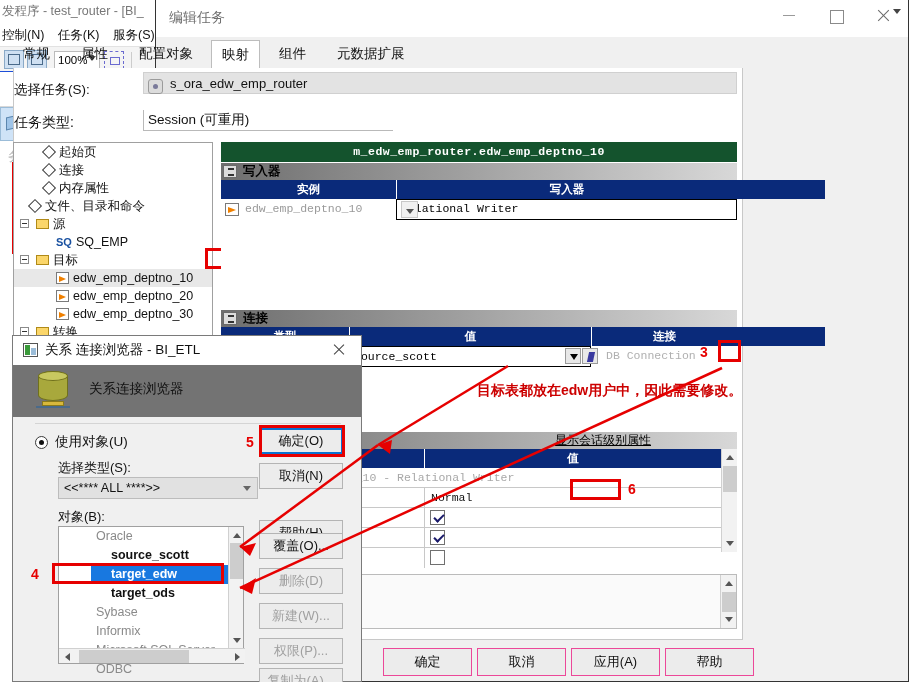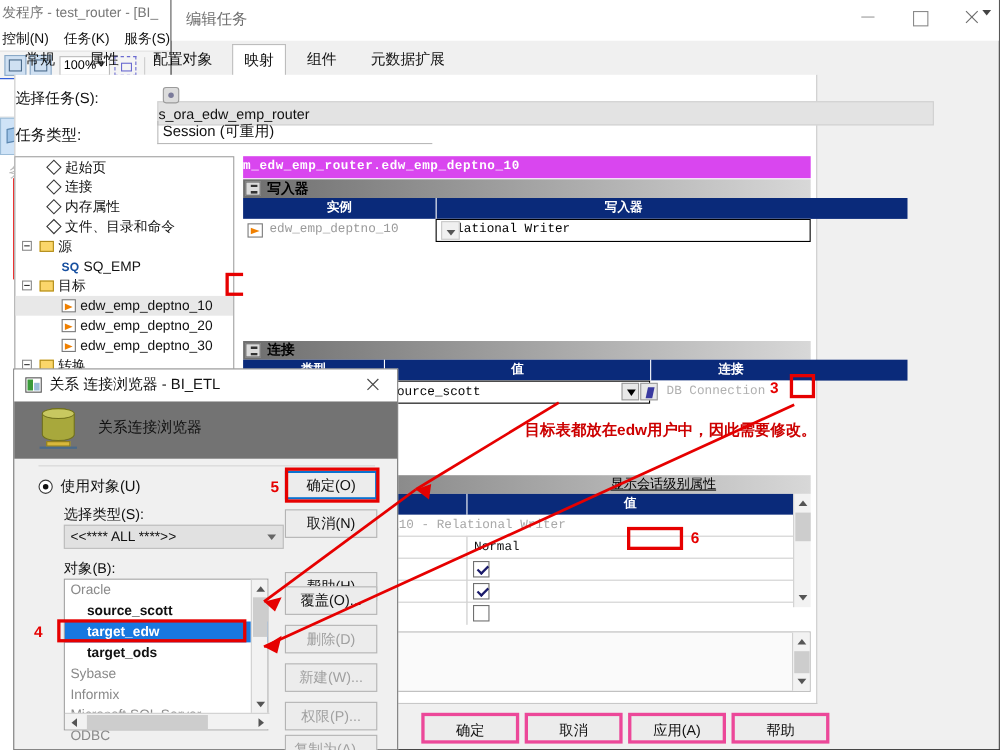--- a/index.html
+++ b/index.html
@@ -71,22 +71,22 @@
 
   
   #tabs { position:absolute; left:13px; top:40px; width:730px; height:28px; }
   .tab { position:absolute; top:0; height:28px; font-size:13.5px; color:#111; line-height:27px;
      padding:0 10px; white-space:nowrap; }
   .tab.active { background:#fff; border:1px solid #bdbdbd; border-bottom:none; height:29px; }
   #tabpanel { position:absolute; left:13px; top:68px; width:730px; height:572px; background:#fff; border:1px solid #c8c8c8; border-top:none;}
 
   
   #lbl-task { position:absolute; left:14px; top:81px; font-size:13.5px; color:#111;}
-  #fld-task { position:absolute; left:143px; top:92px; width:706px; height:22px; background:#e3e3e3;
-     border:1px solid #d0d0d0; font-size:13px; line-height:21px; color:#111;}
+  #fld-task { position:absolute; left:143px; top:72px; width:594px; height:22px; background:#e3e3e3;
+     border:1px solid #d0d0d0; font-size:13px; line-height:21px; padding-left:26px; color:#111;}
   #fld-task-ico { position:absolute; left:148px; top:79px; width:15px; height:15px; background:#dcdcdc; border:1px solid #9b9b9b; border-radius:3px;}
   #fld-task-ico::after{content:"";position:absolute;left:4px;top:4px;width:5px;height:5px;background:#7a7a9a;border-radius:50%;}
   #fld-task-arrow { position:absolute; right:8px; top:9px; width:0;height:0;border-left:4px solid transparent;border-right:4px solid transparent;border-top:5px solid #444;}
   #lbl-type { position:absolute; left:14px; top:114px; font-size:14px; color:#111;}
   #fld-type { position:absolute; left:143px; top:110px; width:250px; height:21px; border-bottom:1px solid #b9b9b9;
      border-left:1px solid #b9b9b9; font-size:13.5px; line-height:20px; padding-left:4px; color:#111;}
 
   
   #tree { position:absolute; left:13px; top:142px; width:200px; height:195px; background:#fff; border:1px solid #a0a0a0;
      overflow:hidden; }
@@ -97,23 +97,23 @@
   .ico-folder { display:inline-block; width:13px;height:10px;background:#fbd66a;border:1px solid #b08a18;vertical-align:-1px;margin-right:4px;}
   .ico-sq { display:inline-block; color:#1850a0;font-weight:bold;font-size:11px;margin-right:4px;}
   .ico-tgt { display:inline-block; width:13px;height:12px;background:#fff;border:1px solid #7a7a7a;position:relative;vertical-align:-2px;margin-right:4px;}
   .ico-tgt::after{content:"";position:absolute;left:2px;top:3px;width:0;height:0;border-left:7px solid #f08000;border-top:3px solid transparent;border-bottom:3px solid transparent;}
   #tree-sel-red { position:absolute; left:205px; top:248px; width:148px; height:21px; border:3px solid #e60000; }
   #ann2 { position:absolute; left:358px; top:250px; color:#e60000; font-weight:bold; font-size:14px;}
   #tree-sel-bg { position:absolute; left:0; top:0; width:100%; height:18px; background:#e8e8e8;}
 
   
   #rp { position:absolute; left:221px; top:142px; width:516px; height:424px; background:#ffffff; }
-  #rp-header { position:absolute; left:0; top:0; width:516px; height:20px; background:#d946ef;
+  #rp-header { position:absolute; left:0; top:0; width:516px; height:20px; background:#14532d;
      color:#fff; font-family:"Liberation Mono","DejaVu Sans Mono",monospace; font-weight:bold; font-size:11.5px;
-     text-align:left; line-height:20px; letter-spacing:0.5px;}
+     text-align:center; line-height:20px; letter-spacing:0.5px;}
 
   .sect-bar { position:absolute; left:0; width:516px; height:17px;
      background:linear-gradient(to right,#6e6e6e,#d8d8d8); }
   .sect-bar .lbl { position:absolute; left:22px; top:0; font-size:12.5px; font-weight:bold; color:#000; line-height:17px;}
   .sect-bar .tog { position:absolute; left:2px; top:2px; width:14px; height:13px; background:#dcdcdc; border:1px solid #6a6a6a;}
   .sect-bar .tog::after{content:"";position:absolute;left:4px;top:2px;width:6px;height:8px;
      background:linear-gradient(#333 0 2px,transparent 2px 6px,#333 6px 8px);}
   .sect-link { position:absolute; right:86px; top:0; font-size:12px; color:#000; text-decoration:underline; line-height:17px;}
 
   .hdr-row { position:absolute; left:0; width:604px; height:19px; background:#0a2a7a; }
@@ -163,21 +163,21 @@
   .sb-dn::after{content:"";position:absolute;left:4px;top:5px;width:0;height:0;border-left:4px solid transparent;border-right:4px solid transparent;border-top:5px solid #555;}
   #prop-thumb { position:absolute; left:1px; top:17px; width:14px; height:26px; background:#cdcdcd;}
 
   
   #bottombox { position:absolute; left:13px; top:574px; width:724px; height:55px; background:#fafafa; border:1px solid #bbb;}
   #bottombox .txt { position:absolute; left:5px; top:4px; font-size:13px; font-weight:bold; color:#111;}
   #bb-scroll { position:absolute; right:0; top:0; width:16px; height:53px; background:#f2f2f2; border-left:1px solid #d0d0d0;}
   #bb-thumb { position:absolute; left:1px; top:17px; width:14px; height:20px; background:#cdcdcd;}
 
   
-  .fbtn { position:absolute; top:648px; height:28px; width:89px; background:#ececec; border:3px solid #ec4899;
+  .fbtn { position:absolute; top:648px; height:28px; width:89px; background:#ececec; border:1px solid #ec4899;
      font-size:13px; color:#111; text-align:center; line-height:26px; }
   #fb1{left:383px;} #fb2{left:477px;} #fb3{left:571px;} #fb4{left:665px;}
 
   
   #brw { position:absolute; left:12px; top:335px; width:350px; height:347px; background:#f0f0f0; border:1px solid #7a7a7a;}
   #brw-title { position:absolute; left:0; top:0; width:348px; height:29px; background:#fff;}
   #brw-ico { position:absolute; left:10px; top:7px; width:15px; height:14px; background:#fff; border:1px solid #555;}
   #brw-ico::after{content:"";position:absolute;left:1px;top:1px;width:5px;height:10px;background:#3a9a3a;}
   #brw-ico::before{content:"";position:absolute;left:7px;top:4px;width:5px;height:7px;background:#9abcd8;}
   #brw-title-text { position:absolute; left:32px; top:5px; font-size:13.5px; color:#111;}
@@ -196,21 +196,21 @@
 
   #brw-radio { position:absolute; left:22px; top:100px; width:13px; height:13px; border:1px solid #3a3a3a; border-radius:50%; background:#fff;}
   #brw-radio::after{content:"";position:absolute;left:3px;top:3px;width:5px;height:5px;border-radius:50%;background:#111;}
   #brw-radio-lbl { position:absolute; left:42px; top:97px; font-size:13.5px; color:#111;}
   #brw-lbl-type { position:absolute; left:45px; top:123px; font-size:13px; color:#111;}
   #brw-sel-type { position:absolute; left:45px; top:141px; width:200px; height:22px; background:#e1e1e1; border:1px solid #bcbcbc;
      font-size:12.5px; line-height:21px; padding-left:5px; color:#111;}
   #brw-sel-arrow { position:absolute; right:6px; top:9px; width:0;height:0;border-left:4px solid transparent;border-right:4px solid transparent;border-top:5px solid #666;}
   #brw-lbl-obj { position:absolute; left:45px; top:172px; font-size:13px; color:#111;}
 
-  #brw-list { position:absolute; left:45px; top:190px; width:186px; height:138px; background:#fff; border:1px solid #a0a0a0;}
+  #brw-list { position:absolute; left:45px; top:190px; width:186px; height:138px; background:#fff; border:1px solid #a0a0a0;padding-left:32px;}
   .lrow { position:relative; height:19px; line-height:19px; font-size:12.5px; padding-left:5px; white-space:nowrap; color:#8a8a8a;}
   .lrow.child { padding-left:20px; color:#111; font-weight:bold;}
   .lrow.sel { background:#1878e0; color:#fff; }
   #brw-list-sb { position:absolute; right:0; top:0; width:15px; height:122px; background:#f2f2f2; border-left:1px solid #d0d0d0;}
   #brw-list-thumb { position:absolute; left:1px; top:16px; width:13px; height:36px; background:#cdcdcd;}
   #brw-hsb { position:absolute; left:0; bottom:0; width:186px; height:15px; background:#f2f2f2; border-top:1px solid #d0d0d0;}
   #brw-hsb-thumb { position:absolute; left:20px; top:1px; width:110px; height:13px; background:#cdcdcd;}
   .hsb-l,.hsb-r { position:absolute; top:0; width:15px; height:15px;}
   .hsb-l::after{content:"";position:absolute;left:6px;top:4px;width:0;height:0;border-top:4px solid transparent;border-bottom:4px solid transparent;border-right:5px solid #555;}
   .hsb-r::after{content:"";position:absolute;left:5px;top:4px;width:0;height:0;border-top:4px solid transparent;border-bottom:4px solid transparent;border-left:5px solid #555;}
@@ -308,21 +308,21 @@
 <div id="fld-task">s_ora_edw_emp_router</div>
 <div id="fld-task-ico"></div>
 <div id="fld-task-arrow"></div>
 <div id="lbl-type">任务类型:</div>
 <div id="fld-type">Session (可重用)</div>
 
 <div id="tree">
   <div class="trow" style="padding-left:30px"><span class="ico-diamond"></span><span>起始页</span></div>
   <div class="trow" style="padding-left:30px"><span class="ico-diamond"></span><span>连接</span></div>
   <div class="trow" style="padding-left:30px"><span class="ico-diamond"></span><span>内存属性</span></div>
-  <div class="trow" style="padding-left:30px"><span class="ico-diamond"></span><span>文件、目录和命令</span></div>
+  <div class="trow" style="padding-left:16px"><span class="ico-diamond"></span><span>文件、目录和命令</span></div>
   <div class="trow" style="padding-left:22px"><span class="tw-exp"></span><span class="ico-folder"></span><span>源</span></div>
   <div class="trow" style="padding-left:42px"><span class="ico-sq">SQ</span><span>SQ_EMP</span></div>
   <div class="trow" style="padding-left:22px"><span class="tw-exp"></span><span class="ico-folder"></span><span>目标</span></div>
   <div class="trow" style="padding-left:42px;position:relative"><span id="tree-sel-bg"></span><span class="ico-tgt" style="position:relative;z-index:1"></span><span style="position:relative;z-index:1">edw_emp_deptno_10</span></div>
   <div class="trow" style="padding-left:42px"><span class="ico-tgt"></span><span>edw_emp_deptno_20</span></div>
   <div class="trow" style="padding-left:42px"><span class="ico-tgt"></span><span>edw_emp_deptno_30</span></div>
   <div class="trow" style="padding-left:22px"><span class="tw-exp"></span><span class="ico-folder"></span><span>转换</span></div>
 
 </div>
 <div id="tree-sel-red"></div>

